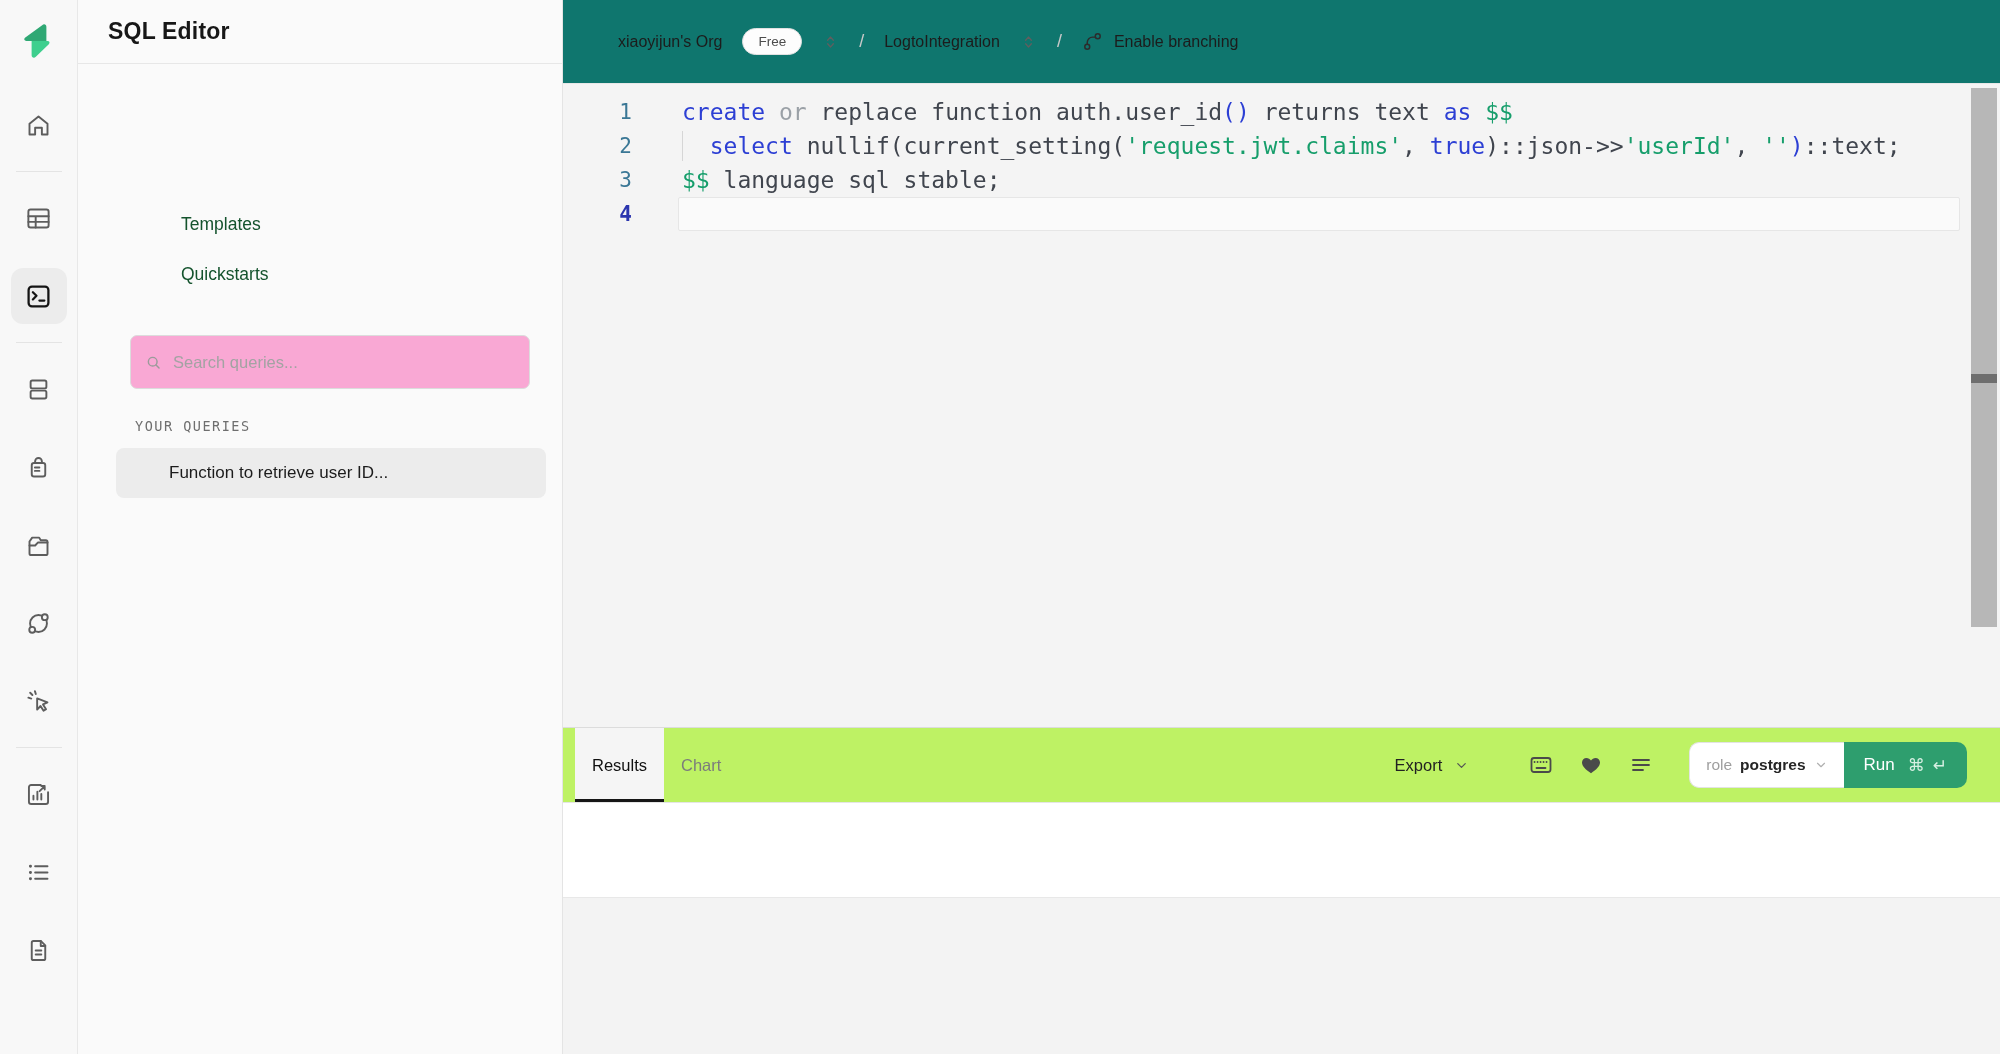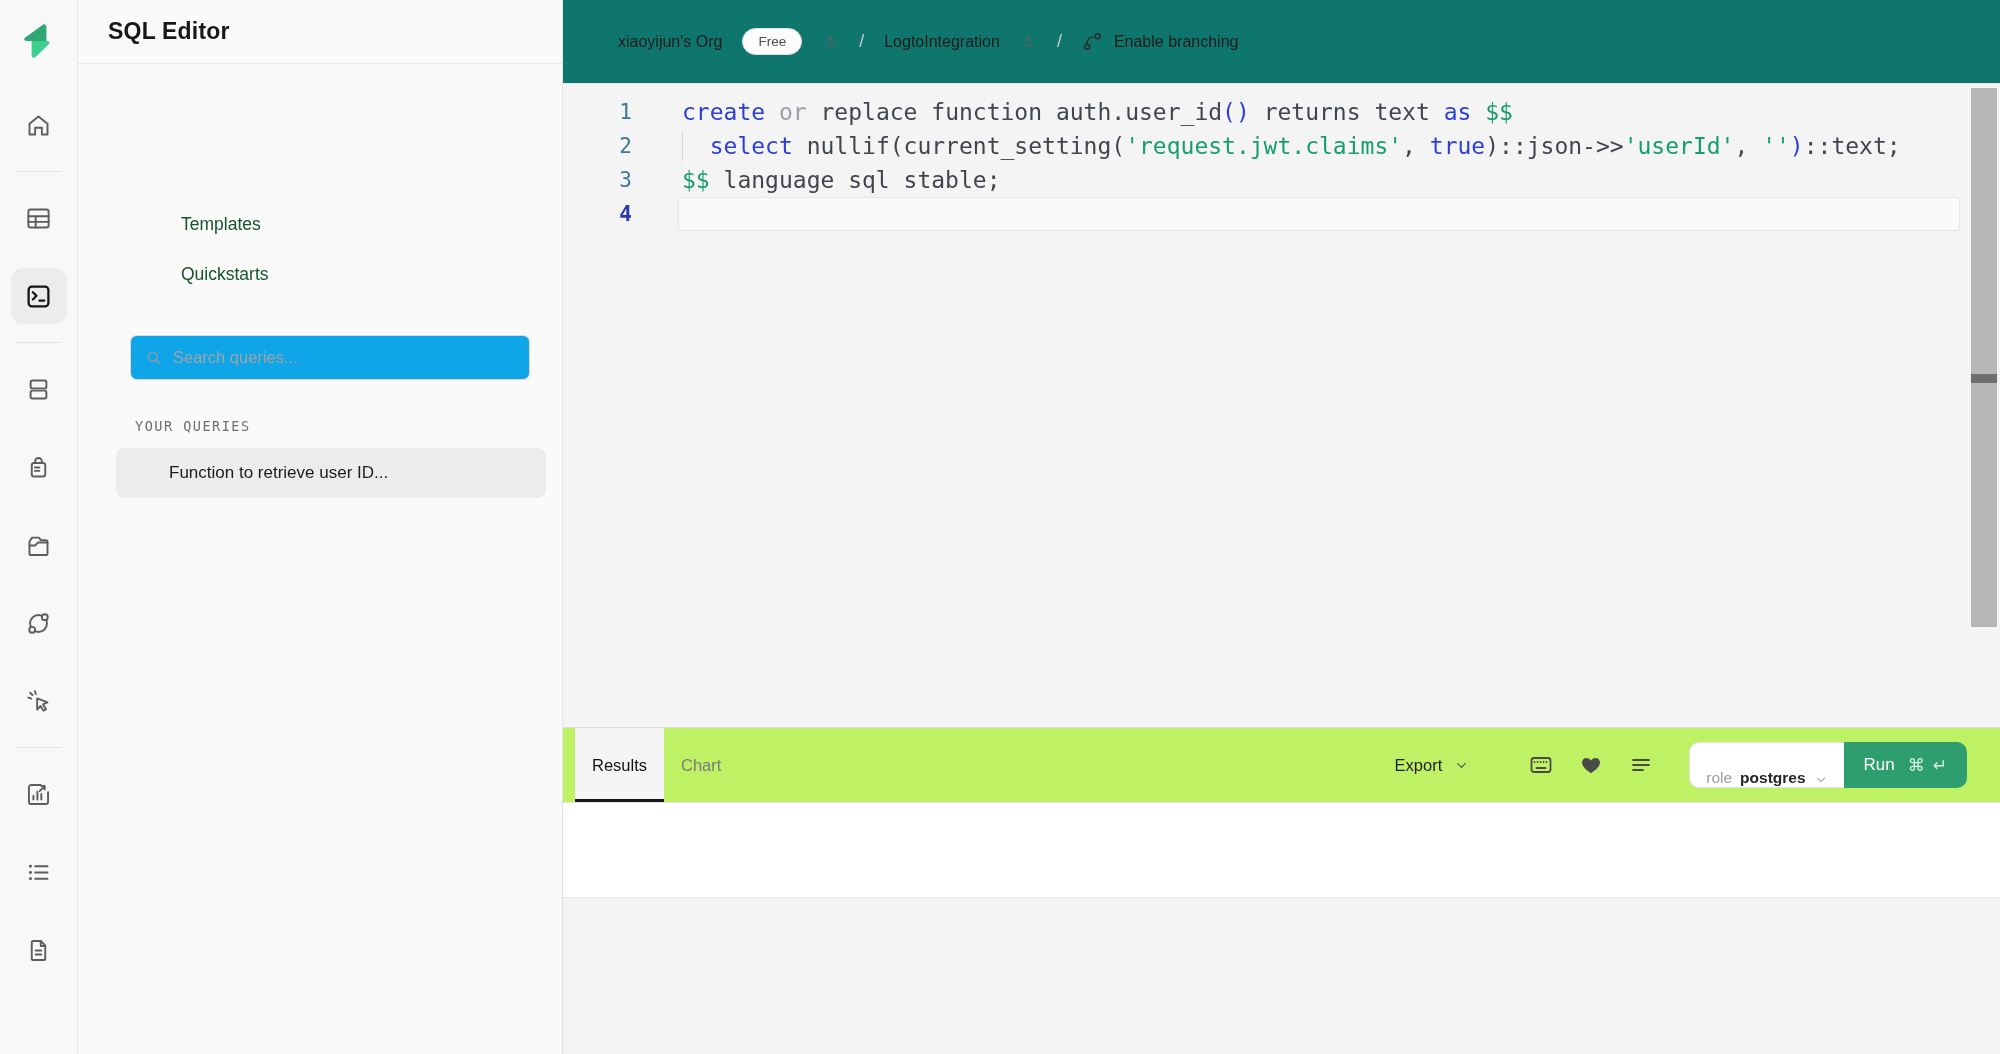--- a/index.html
+++ b/index.html
@@ -39,22 +39,22 @@
     background:#fff; border:1px solid #e2e2e2; border-radius:8px;
     box-shadow:0 1px 2px rgba(0,0,0,.04);
     display:flex; align-items:center; gap:14px; padding:0 16px; cursor:pointer;
   }
   .new-query-btn svg { width:17px; height:17px; stroke:#8a8a8a; stroke-width:2; stroke-linecap:round; }
   .new-query-label { font-size:16.5px; font-weight:600; color:#1d1d1d; }
   .panel-link { position:absolute; left:56px; font-size:17.5px; color:#14532d; cursor:pointer;margin-left:47px; }
   .panel-link.templates { top:214px; }
   .panel-link.quickstarts { top:264px; }
   .search-box {
-    position:absolute; left:52px; top:335px; width:400px; height:45px;
-    background:#0ea5e9; border:1px solid #dcdcdc; border-radius:7px;
+    position:absolute; left:52px; top:335px; width:400px; height:54px;
+    background:#f9a8d4; border:1px solid #dcdcdc; border-radius:7px;
     display:flex; align-items:center; gap:10px; padding:0 13px;
   }
   .search-box svg { width:19px; height:19px; stroke:#9b9b9b; fill:none; stroke-width:1.8; stroke-linecap:round; flex:none; }
   .search-box input {
     border:none; outline:none; background:transparent; width:100%;
     font-size:16.5px; color:#333; font-family:"Liberation Sans", sans-serif;
   }
   .search-box input::placeholder { color:#a3a3a3; }
   .queries-heading {
     position:absolute; left:57px; top:418px;
@@ -118,21 +118,21 @@
   .tab.active { color:#111; background:#f5f5f5; }
   .tab.active::after { content:""; position:absolute; left:0; right:0; bottom:0; height:3px; background:#161616; }
   .tb-right { margin-left:auto; display:flex; align-items:center; margin-right:33px; }
   .export-btn { display:flex; align-items:center; gap:12px; font-size:16.5px; color:#222; cursor:pointer; margin-right:52px;justify-content:center; }
   .export-btn svg { width:15px; height:15px; stroke:#555; fill:none; stroke-width:2; stroke-linecap:round; stroke-linejoin:round; }
   .tb-icon { width:40px; height:40px; display:flex; align-items:center; justify-content:center; cursor:pointer; margin-right:10px; }
   .tb-icon svg { width:24px; height:24px; stroke:#4a4a4a; fill:none; stroke-width:1.8; stroke-linecap:round; stroke-linejoin:round; }
   .tb-icon.heart svg { fill:#4a4a4a; stroke:none; }
   .run-group { display:flex; margin-left:18px; height:46px; }
   .role-select {
-    display:flex; align-items:flex-end; gap:8px; background:#fff;
+    display:flex; align-items:center; gap:8px; background:#fff;
     border:1px solid #e3e3e3; border-right:none; border-radius:10px 0 0 10px;
     padding:0 16px; cursor:pointer;
   }
   .role-word { color:#9e9e9e; font-size:15.5px; }
   .role-value { color:#262626; font-size:15.5px; font-weight:700; }
   .role-select svg { width:14px; height:14px; stroke:#b0b0b0; fill:none; stroke-width:2; stroke-linecap:round; stroke-linejoin:round; }
   .run-btn {
     display:flex; align-items:center; gap:13px; background:#2e9e6e; color:#fff;
     border-radius:0 10px 10px 0; padding:0 20px; font-size:17px; cursor:pointer;
   }

